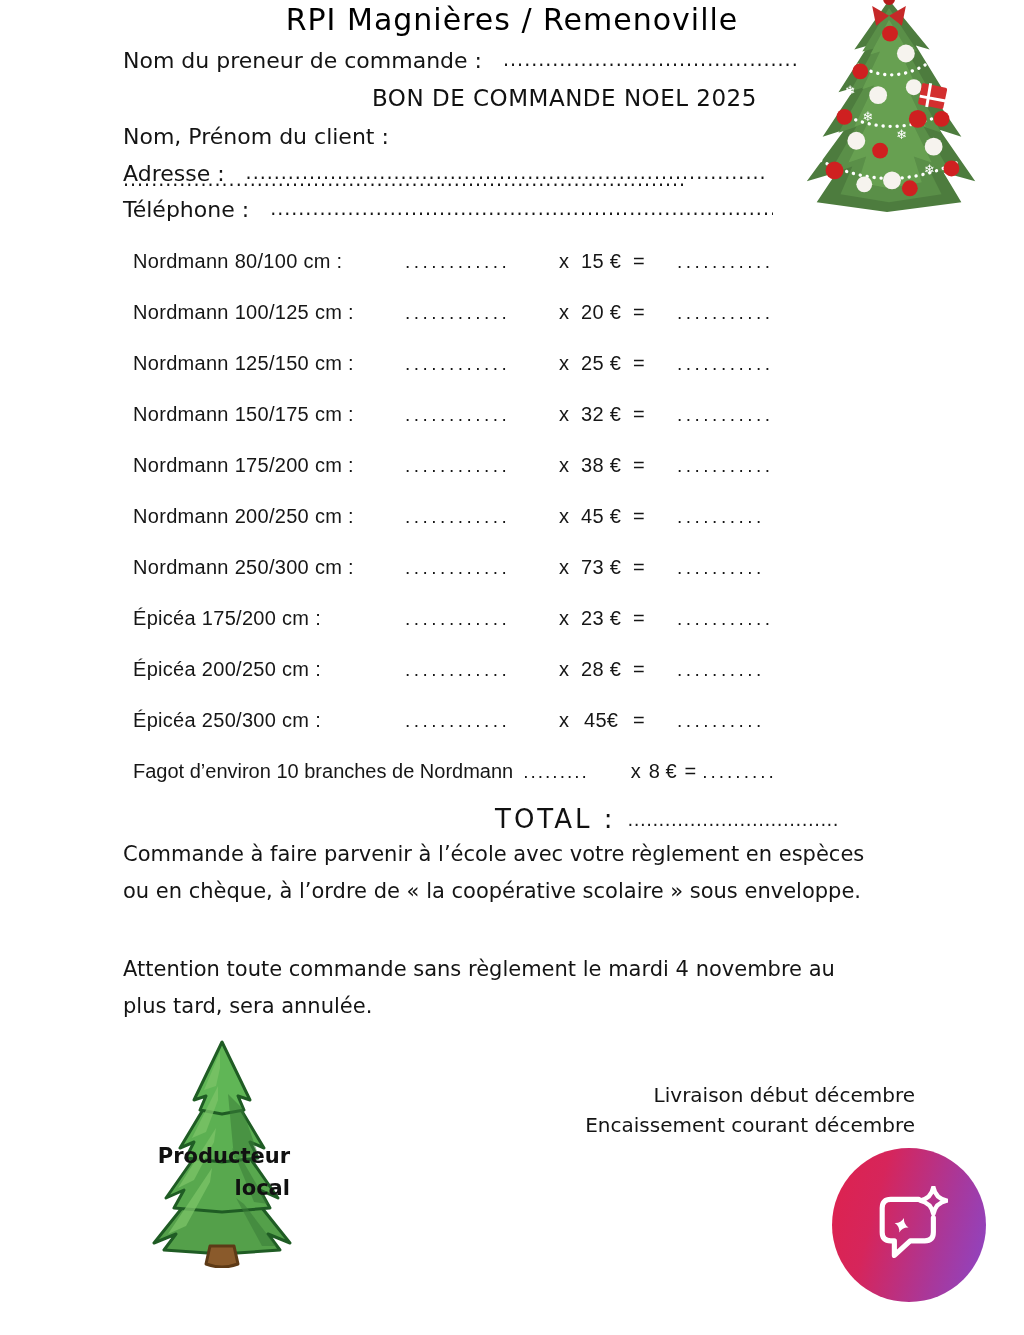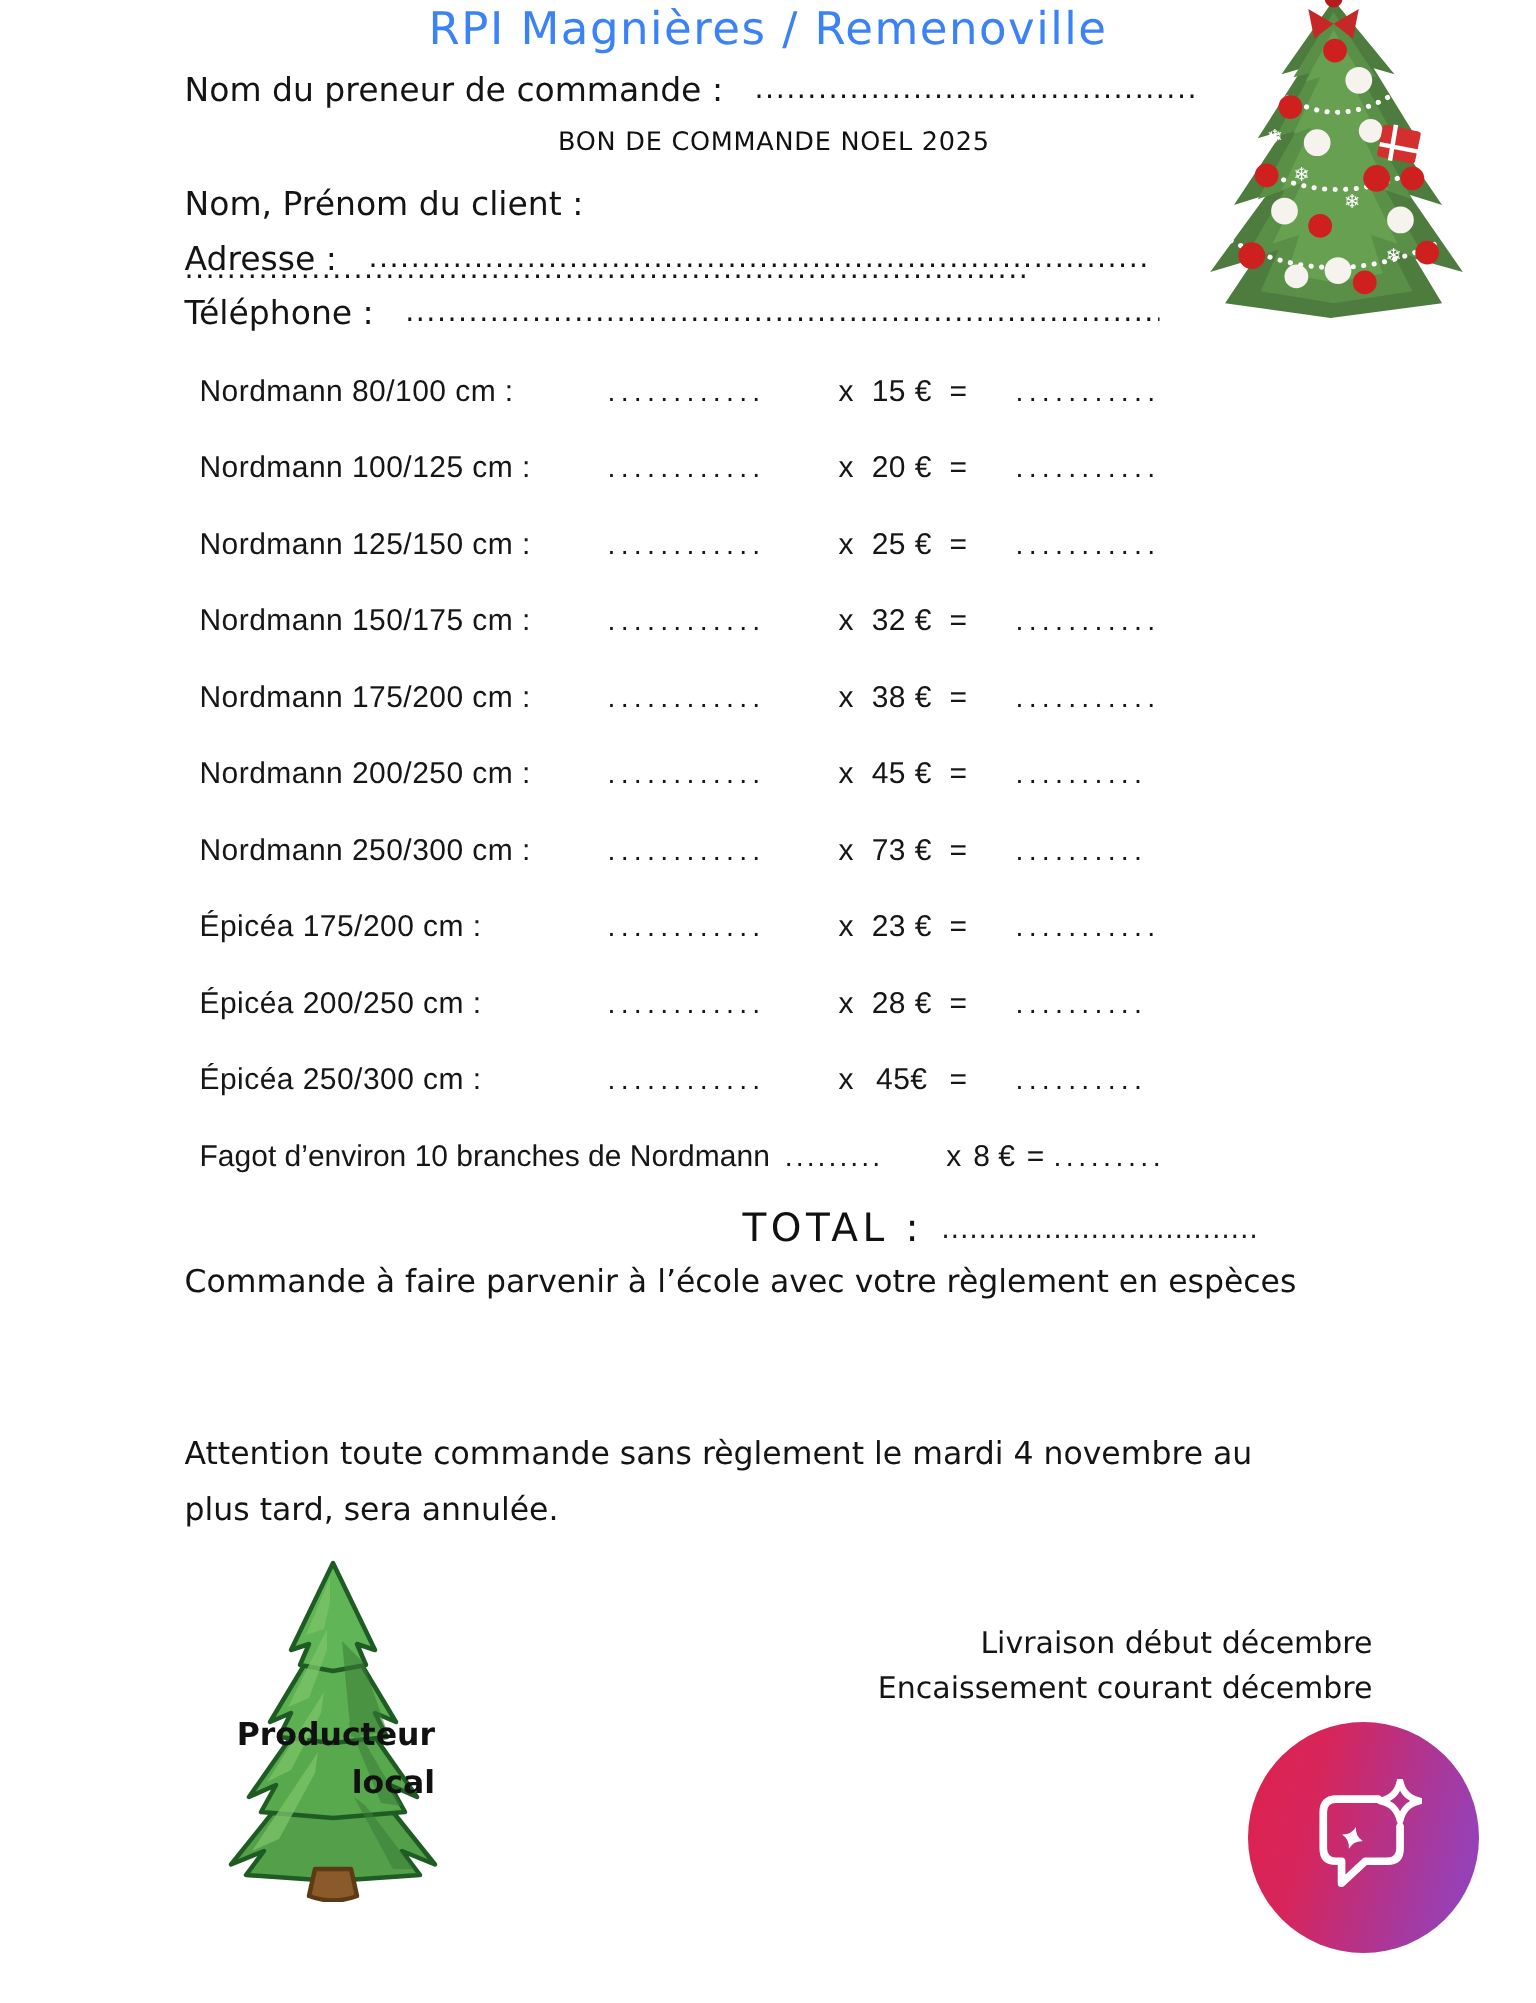--- a/index.html
+++ b/index.html
@@ -6,25 +6,25 @@
   html,body { background:#ffffff; }
   .page {
     position:relative; width:1024px; height:1335px; background:#ffffff;
     overflow:hidden; color:#1a1a1a;
   }
   .comic  { font-family:"DejaVu Sans", sans-serif; }
   .plain  { font-family:"Liberation Sans", sans-serif; }
 
   .title {
     position:absolute; top:2px; left:0; width:1024px; text-align:center;
-    font-size:30px; letter-spacing:1px; color:#3b82f6;
+    font-size:30px; letter-spacing:1px; color:#000000;
   }
   .subtitle {
     position:absolute; top:85px; left:372px;
-    font-size:17px; letter-spacing:0.5px; color:#111;
+    font-size:23px; letter-spacing:0.5px; color:#111;
   }
 
   .field-line {
     position:absolute; left:123px; display:flex; align-items:baseline;
     font-size:22px; white-space:nowrap; color:#141414;gap:21px;
   }
   .field-line .label { flex:0 0 auto; }
   .field-line .leader {
     flex:1 1 auto; overflow:hidden; font-size:19px; letter-spacing:1px;
     position:relative; top:-2px;
@@ -271,20 +271,21 @@
     </div>
   </div>
 
   <div class="total-line">
     <span class="t-label comic">TOTAL :</span>
     <span class="t-dots comic">......................................</span>
   </div>
 
   <div class="note comic" id="note-payment">
     <div>Commande à faire parvenir à l’école avec votre règlement en espèces</div>
+    <div>ou en chèque, à l’ordre de « la coopérative scolaire » sous enveloppe.</div>
   </div>
   <div class="note comic" id="note-deadline">
     <div>Attention toute commande sans règlement le mardi 4 novembre au</div>
     <div>plus tard, sera annulée.</div>
   </div>
 
   <div class="pine-illus">
     <svg width="160" height="230" viewBox="0 0 160 230">
       <g stroke="#1f5c24" stroke-width="3" stroke-linejoin="round">
         <path d="M80,120 L12,205 L34,196 L22,212 L80,216 L138,212 L126,196 L148,205 Z" fill="#54a04a"></path>

